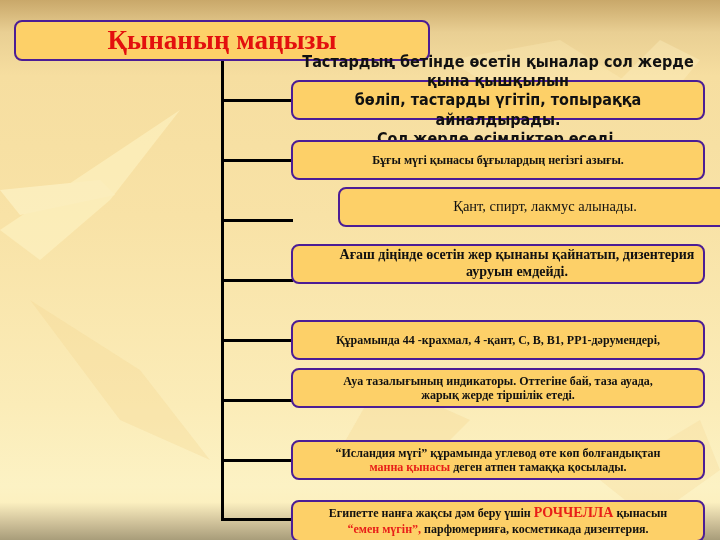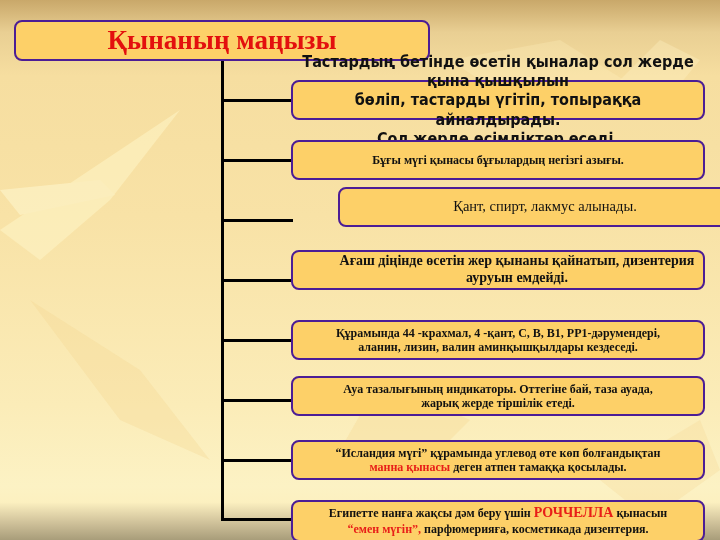--- a/index.html
+++ b/index.html
@@ -72,35 +72,34 @@
 </div>
 
 <div class="box item mid" style="top:140px;justify-content:center;">
   <span>Бұғы мүгі қынасы бұғылардың негізгі азығы.</span>
 </div>
 
 <div class="box item big" style="top:187px;margin-left:47px;">
   <span>Қант, спирт, лакмус алынады.</span>
 </div>
 
-<div class="box item" style="top:250px; font-size:14px;padding-left:44px;">
+<div class="box item" style="top:244px; font-size:14px;padding-left:44px;">
   <div>
     <div>Ағаш діңінде өсетін жер қынаны қайнатып, дизентерия</div>
     <div>ауруын емдейді.</div>
   </div>
 </div>
 
 <div class="box item mid" style="top:320px;">
   <div>
     <div>Құрамында 44  -крахмал, 4  -қант, С, В, В1, РР1-дәрумендері,</div>
-    <div>аланин, лизин, валин аминқышқылдары кездеседі.</div>
   </div>
 </div>
 
-<div class="box item mid" style="top:376px;">
+<div class="box item mid" style="top:368px;">
   <div>
     <div>Ауа тазалығының индикаторы. Оттегіне бай, таза ауада,</div>
     <div>жарық жерде тіршілік етеді.</div>
   </div>
 </div>
 
 <div class="box item mid" style="top:440px;">
   <div>
     <div>“Исландия мүгі” құрамында углевод өте көп болғандықтан</div>
     <div><span class="red">манна қынасы</span><span> деген атпен тамаққа қосылады.</span></div>

